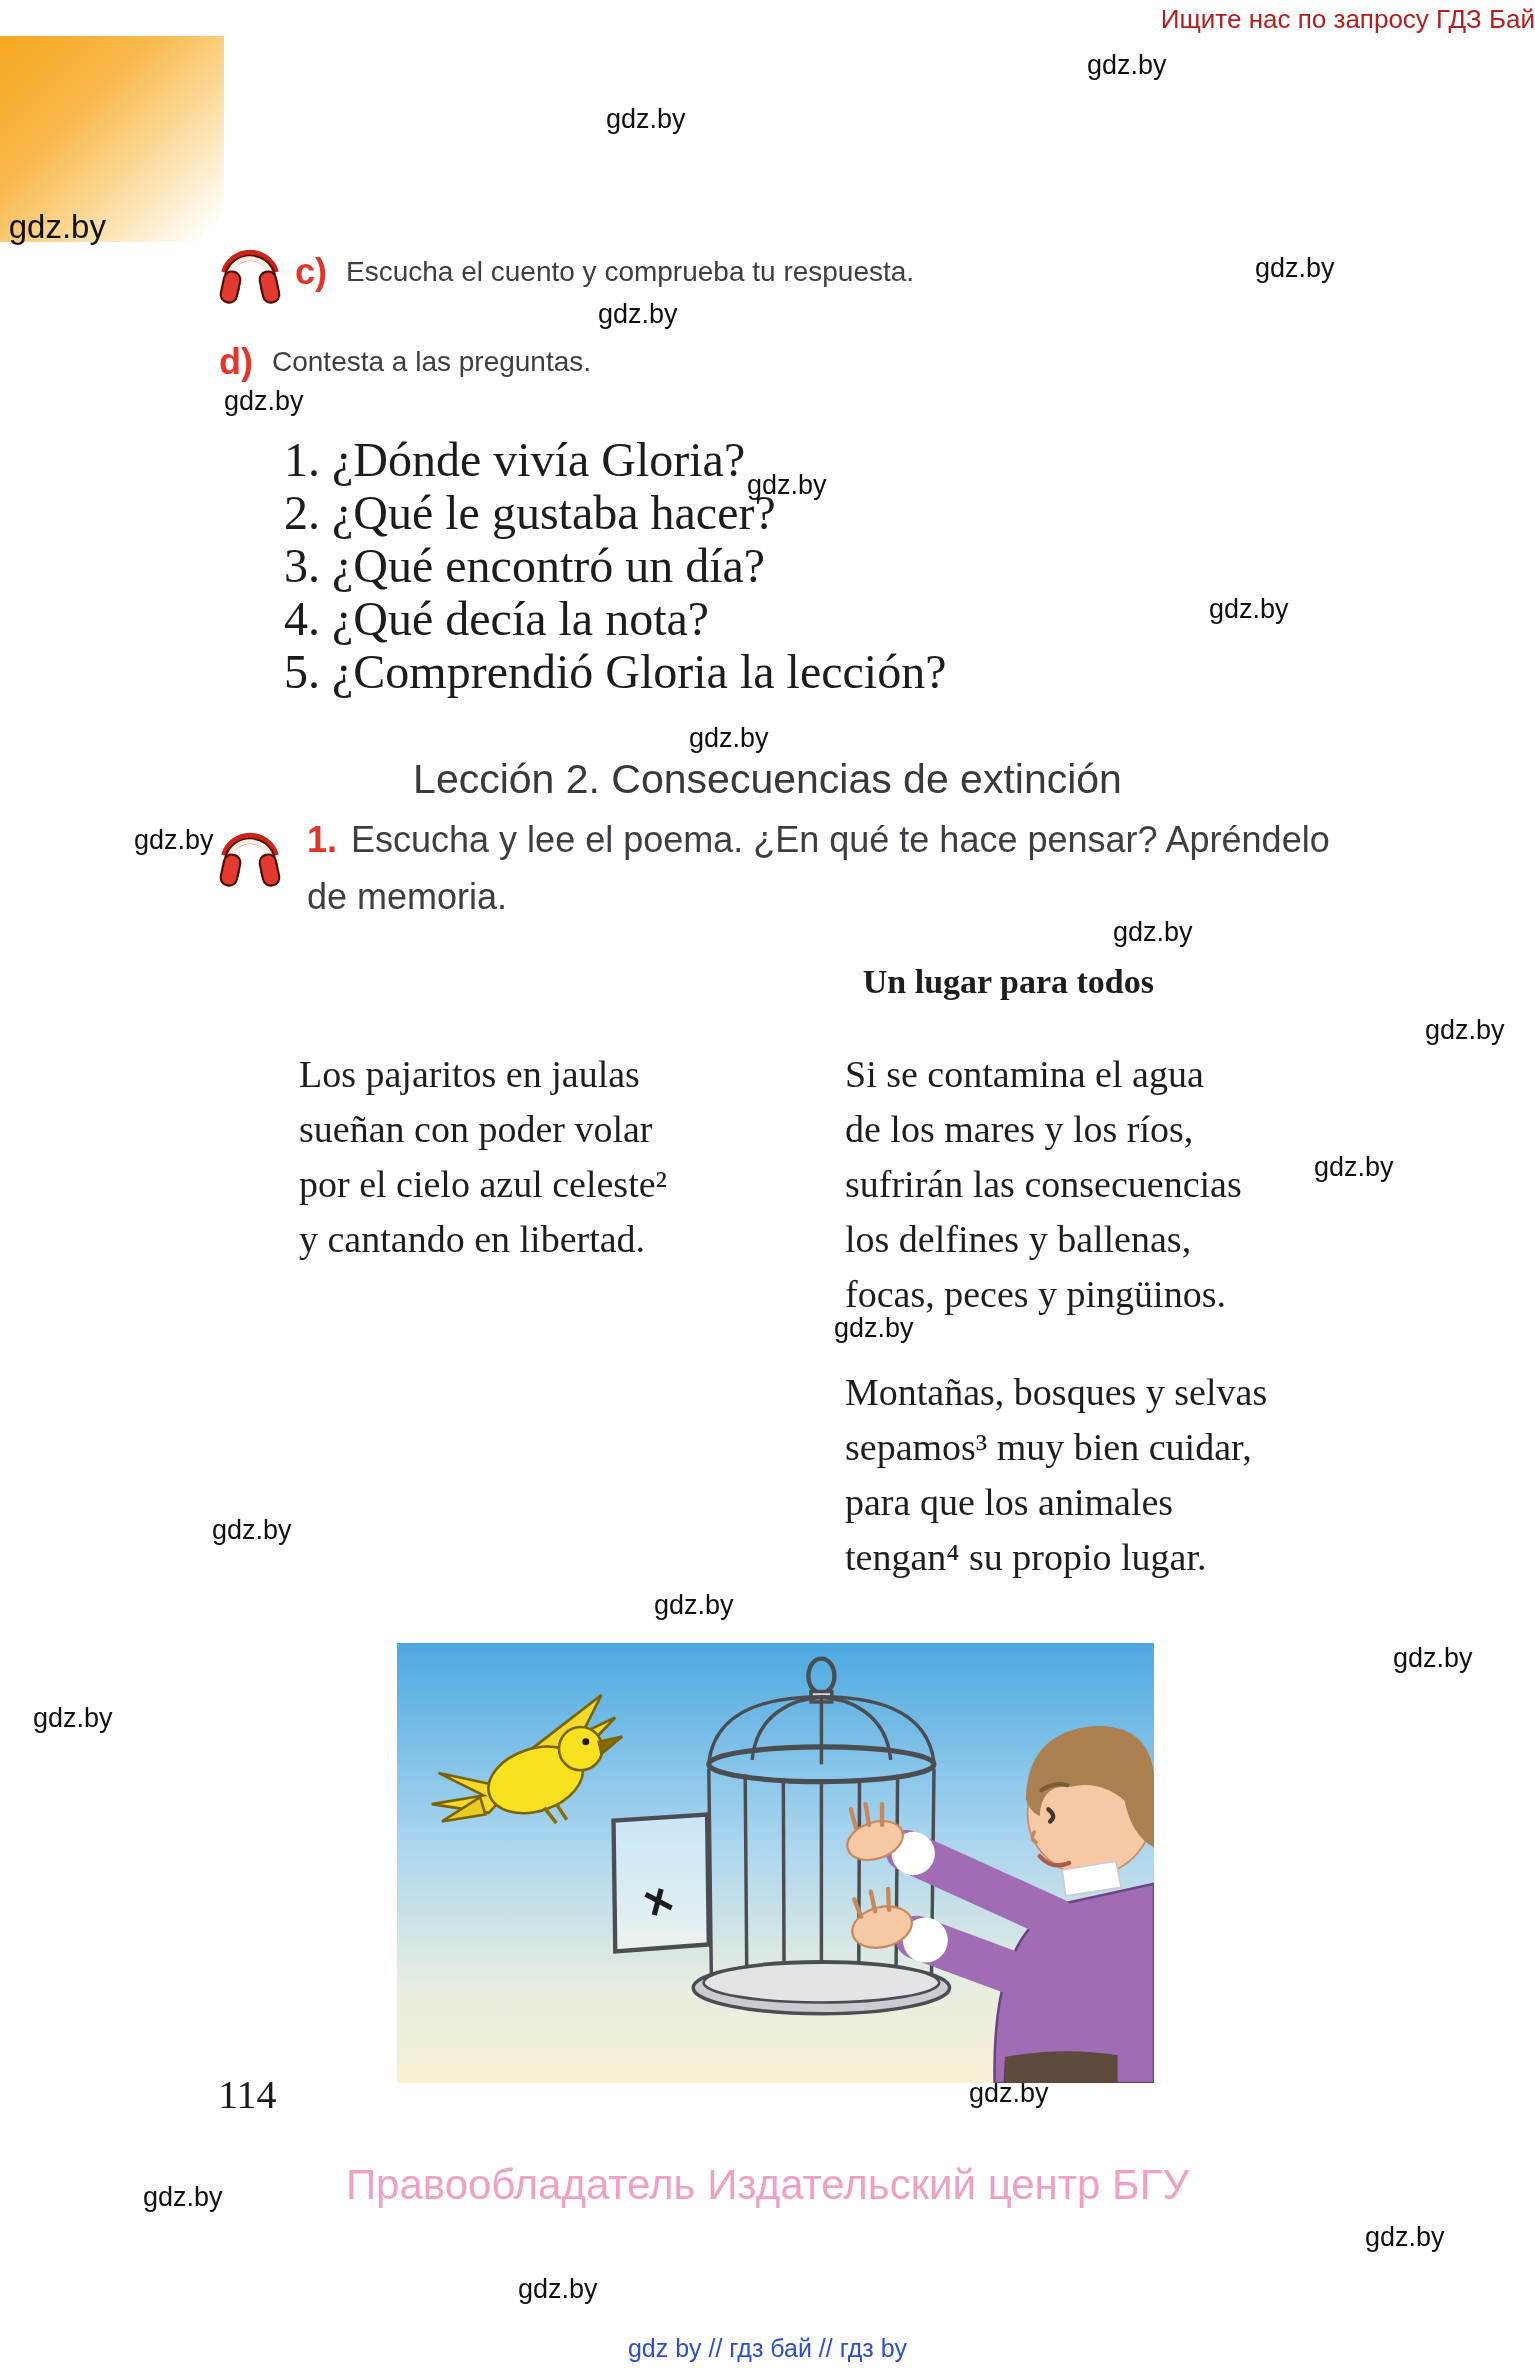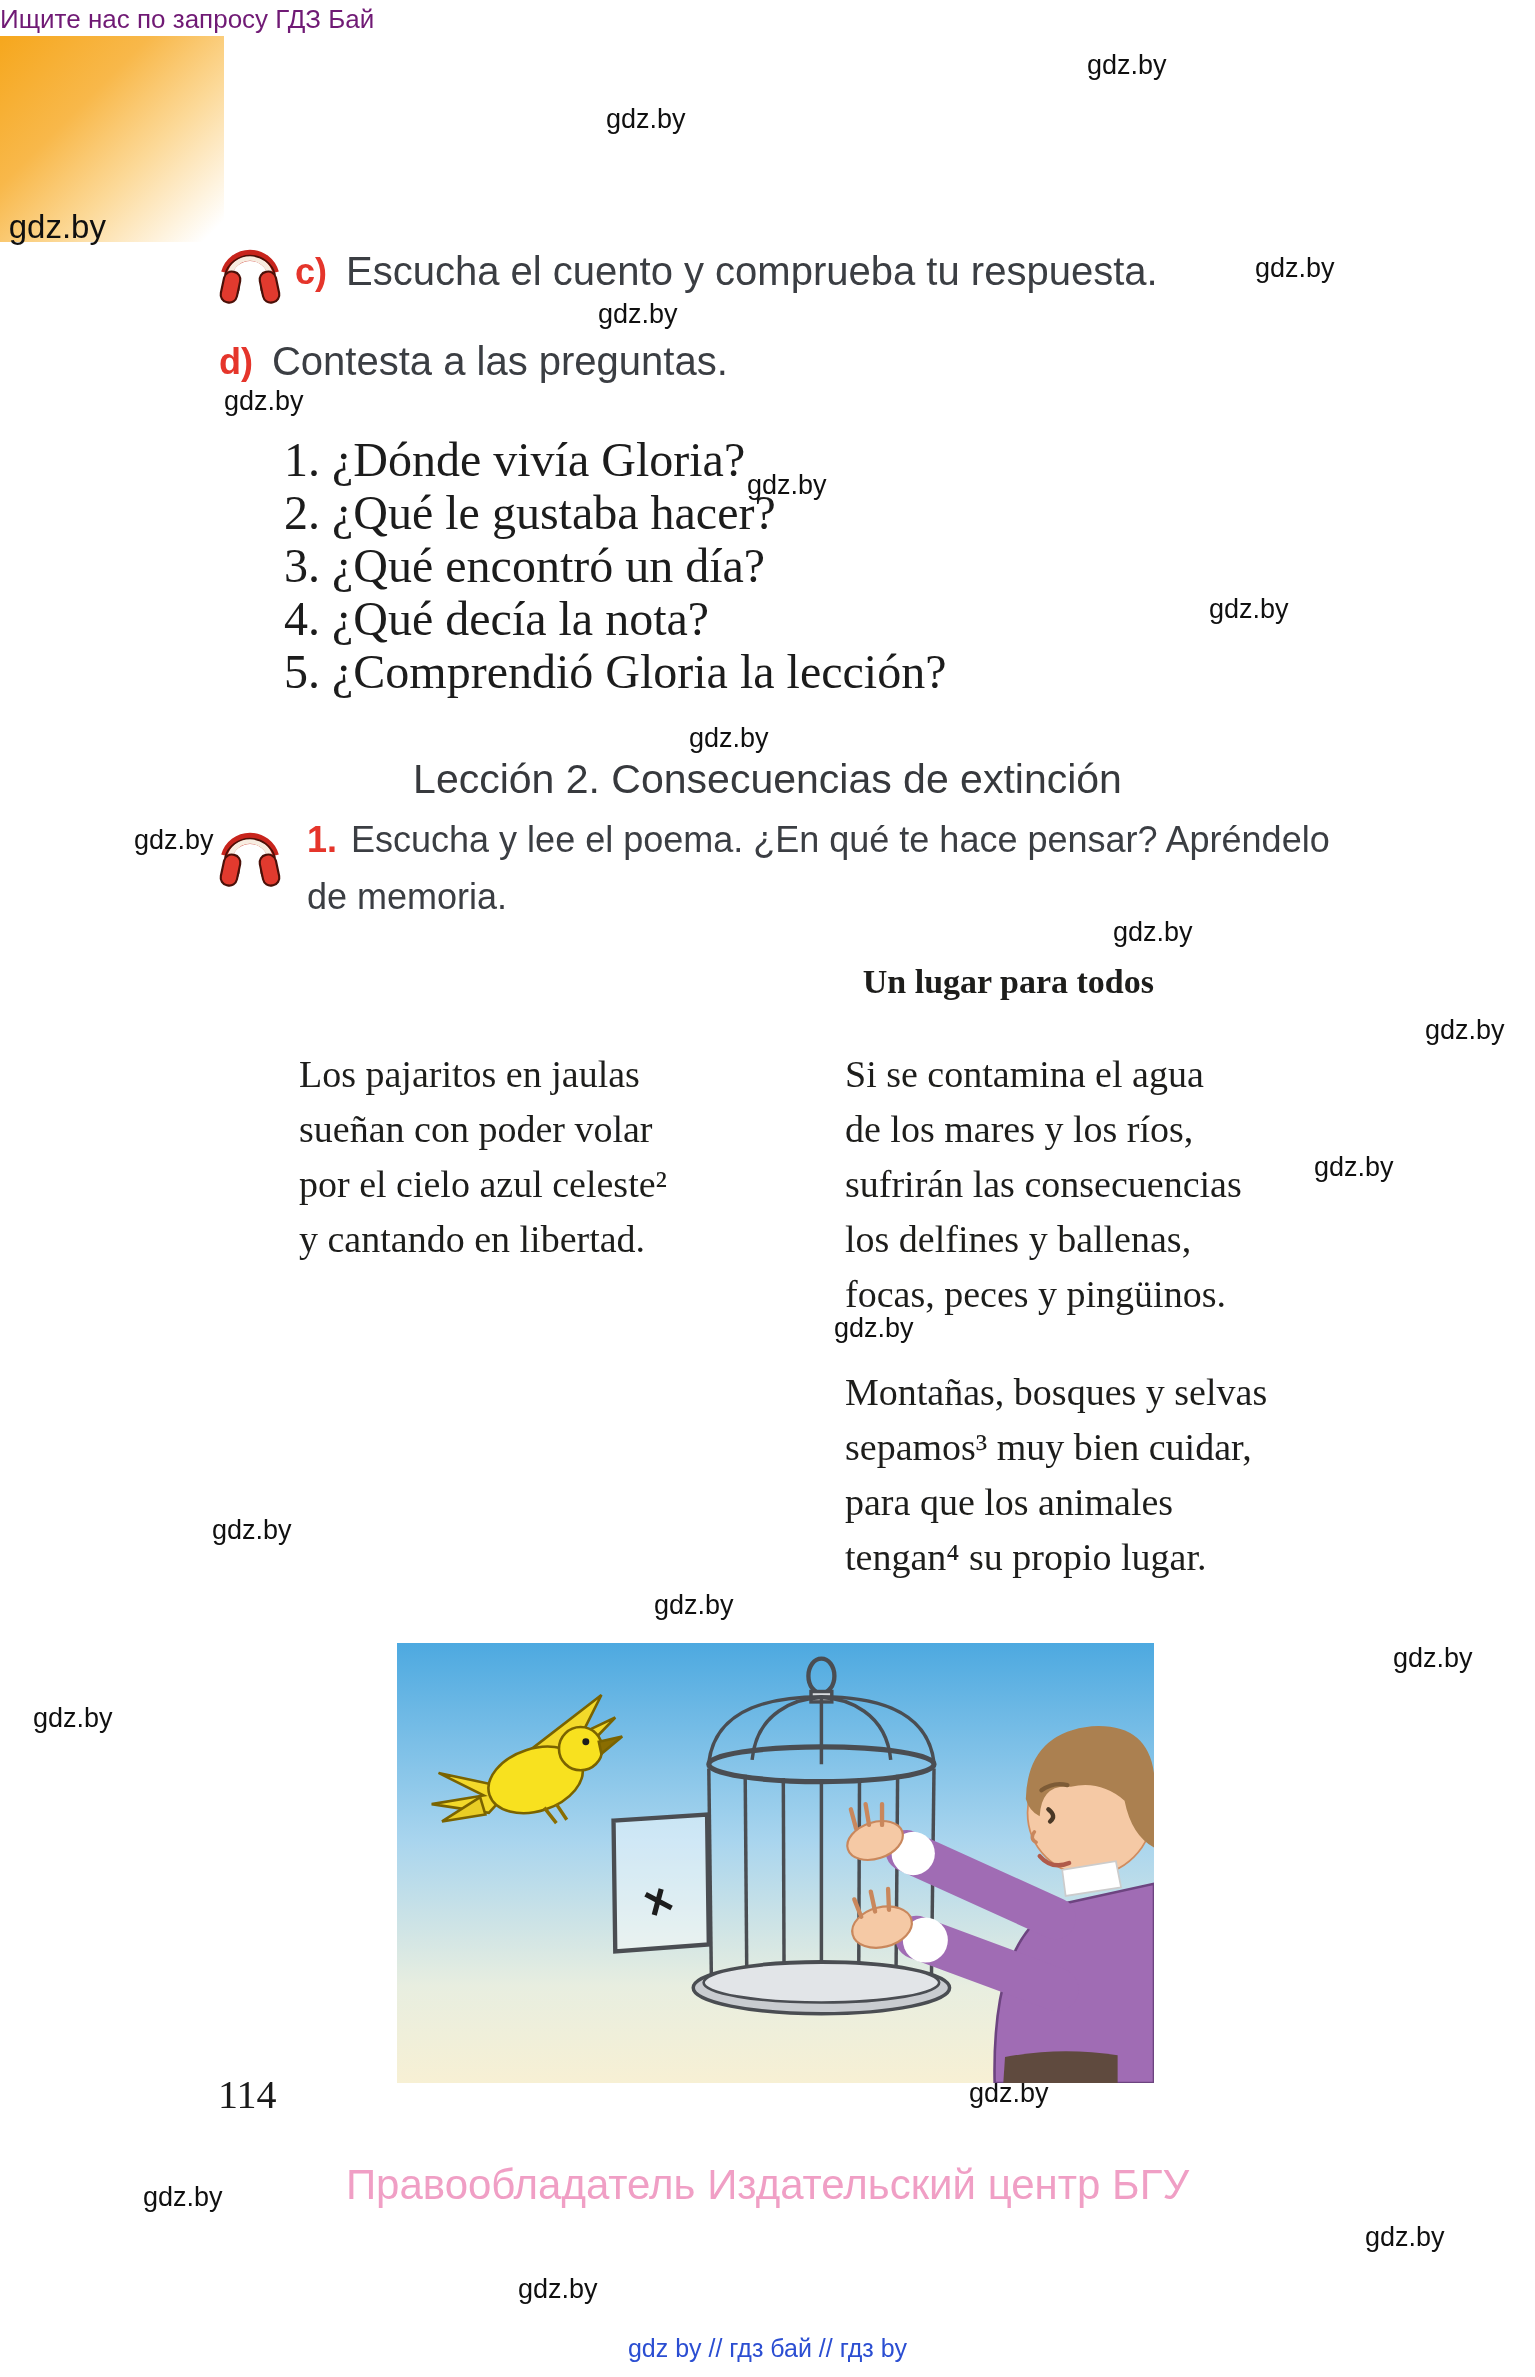--- a/index.html
+++ b/index.html
@@ -7,32 +7,32 @@
     position:relative;width:1535px;height:2377px;background:#ffffff;
     overflow:hidden;font-family:"Liberation Sans",sans-serif;
   }
   
   .orange-block{
     position:absolute;left:0;top:36px;width:224px;height:206px;
     background:linear-gradient(135deg,#f6a71d 0%,#f8b84a 35%,#fcd998 62%,#ffffff 95%);
   }
   
   .top-banner{
-    position:absolute;top:3.5px;left:0;width:100%;text-align:left;
-    font-size:26px;color:#701a75;
+    position:absolute;top:3.5px;left:0;width:100%;text-align:right;
+    font-size:26px;color:#b91c1c;
   }
   
   .watermark{
     position:absolute;color:#101010;font-size:27px;white-space:nowrap;
     font-family:"Liberation Sans",sans-serif;
   }
   
   .task-line{position:absolute;display:flex;align-items:center;white-space:nowrap;}
   .task-label{color:#e5352b;font-weight:bold;font-size:36px;margin-right:19px;}
-  .task-text{color:#3b3e43;font-size:40px;}
+  .task-text{color:#3b3e43;font-size:28px;}
   .hp-icon{flex:0 0 auto;margin-right:12px;}
   .task1-block{position:absolute;left:217px;top:811px;display:flex;align-items:flex-start;}
   .task1-text{margin-left:12px;font-size:36px;color:#3b3e43;line-height:57px;white-space:nowrap;}
   .task1-text .task-label{font-size:36px;margin-right:14px;}
   
   .question-list{
     position:absolute;left:284px;top:433px;
     font-family:"Liberation Serif",serif;font-size:48px;color:#1c1c1c;line-height:53px;
     white-space:nowrap;
   }

